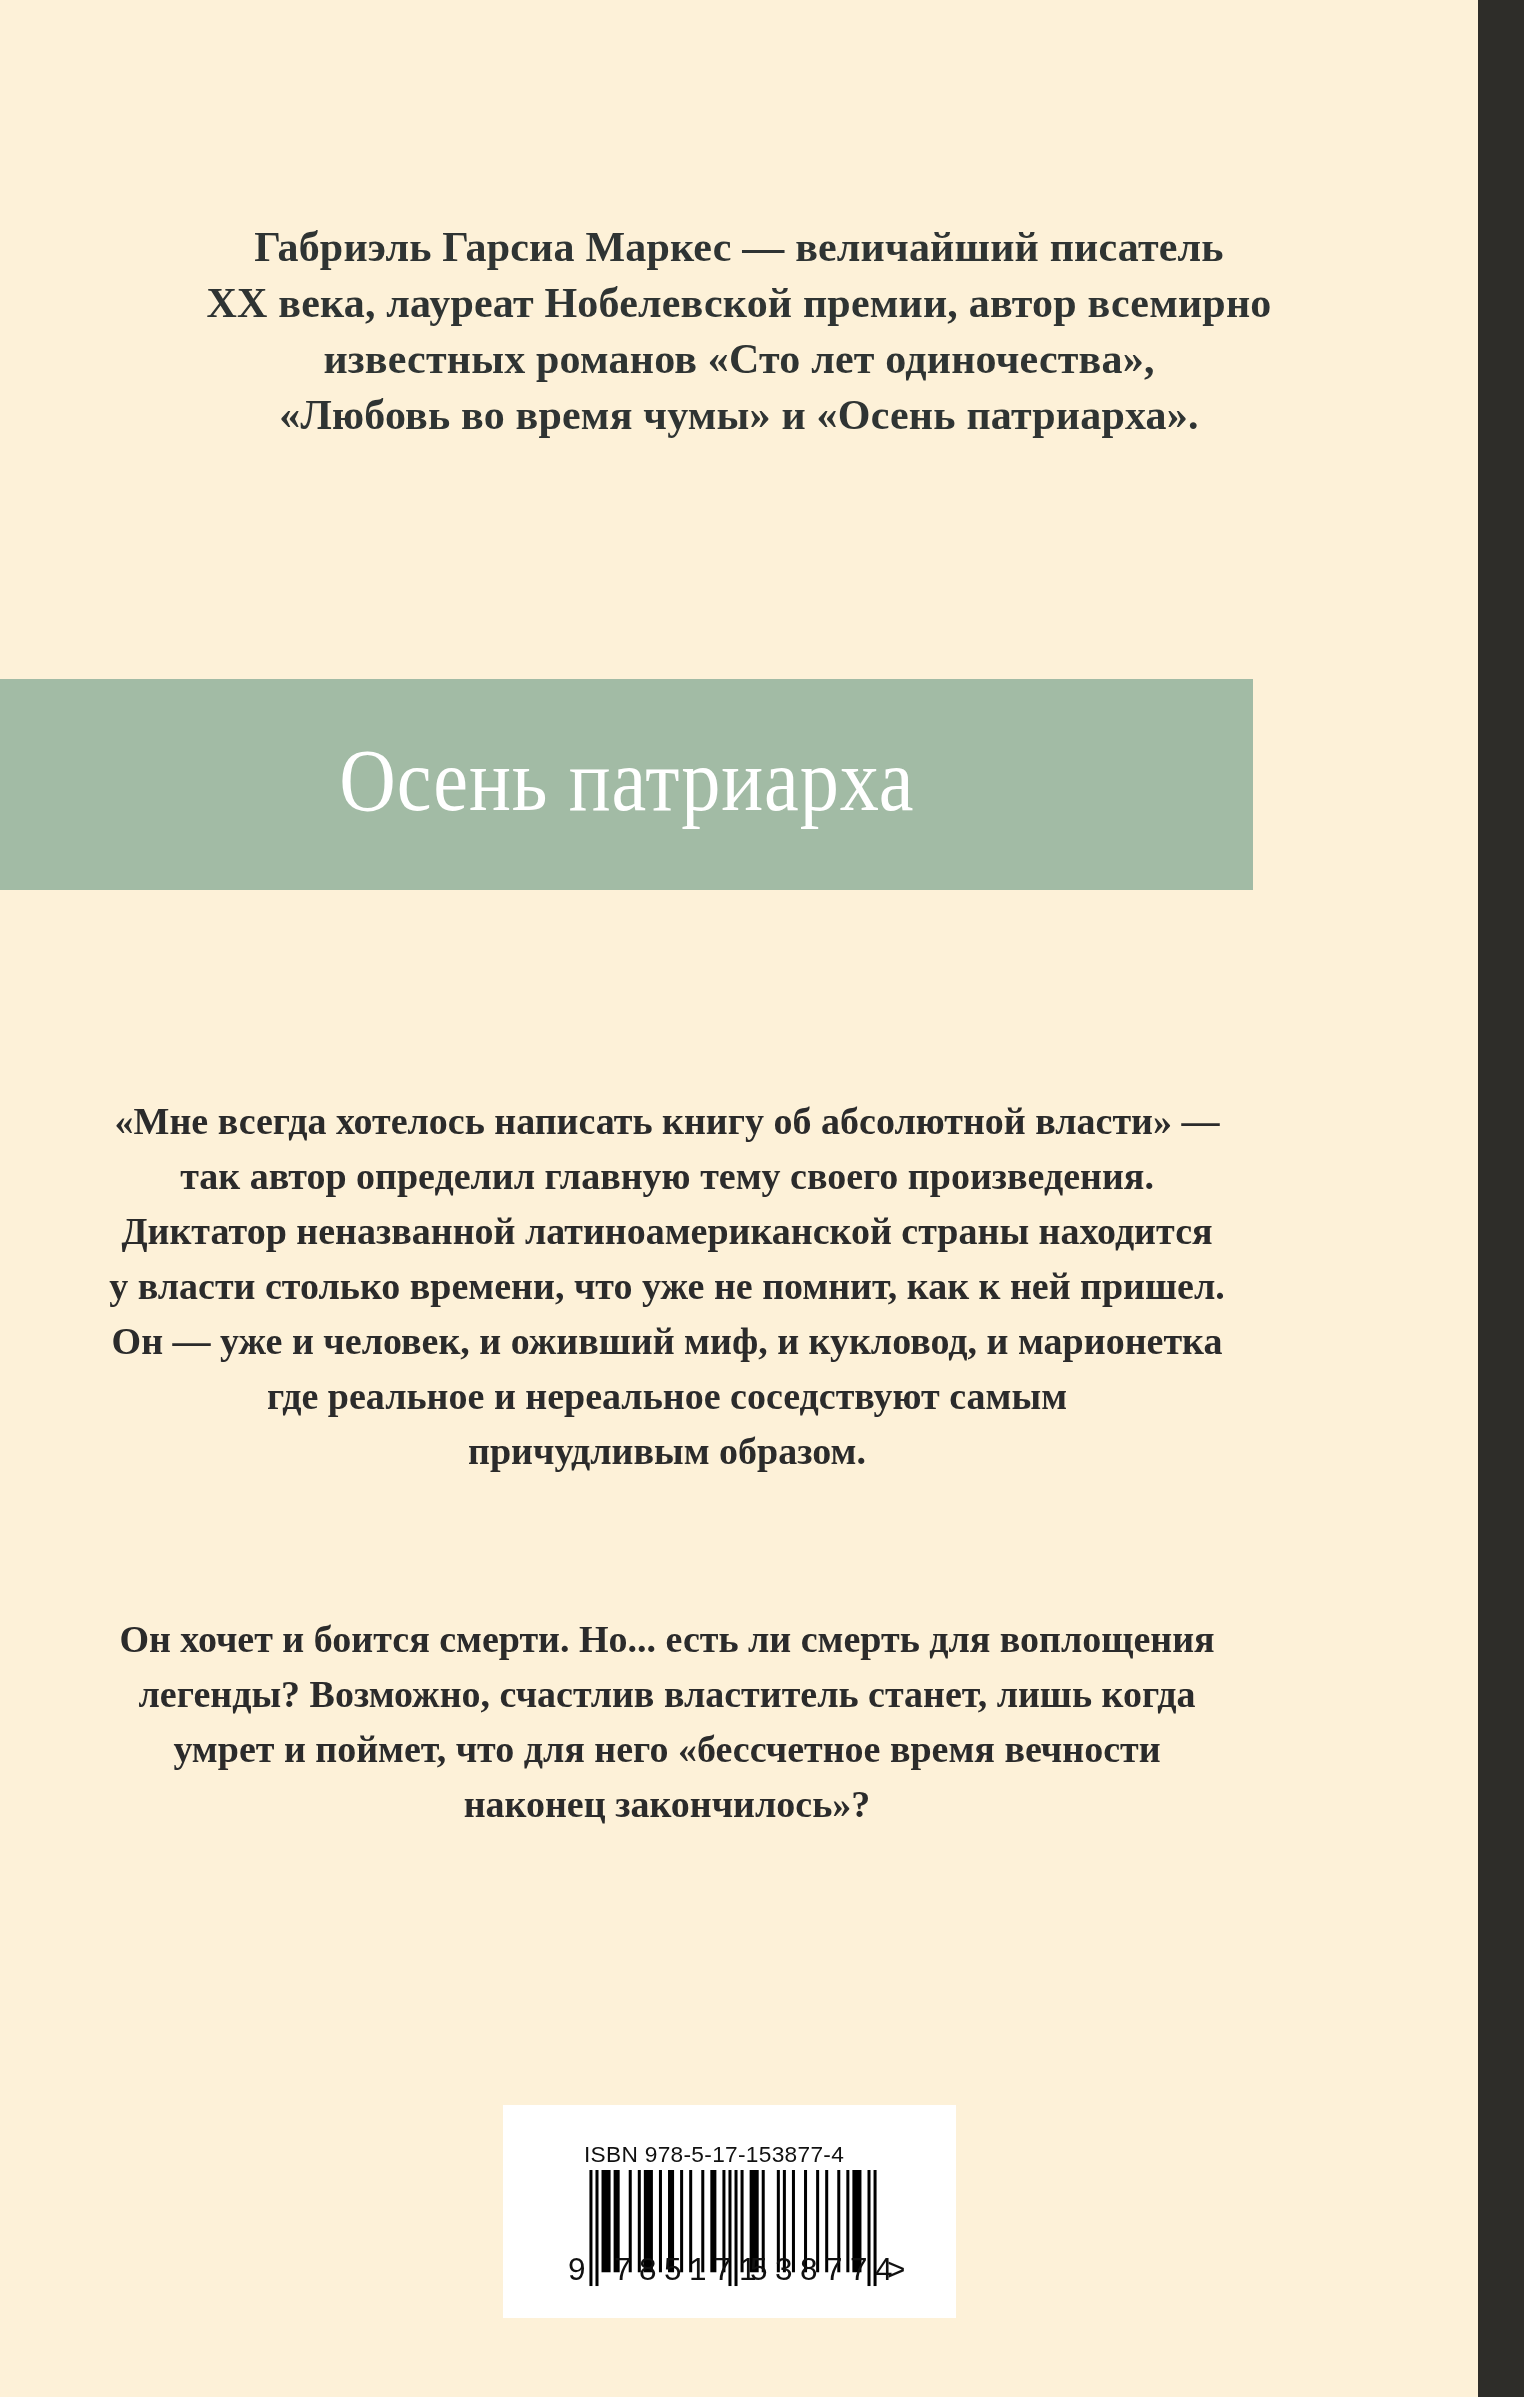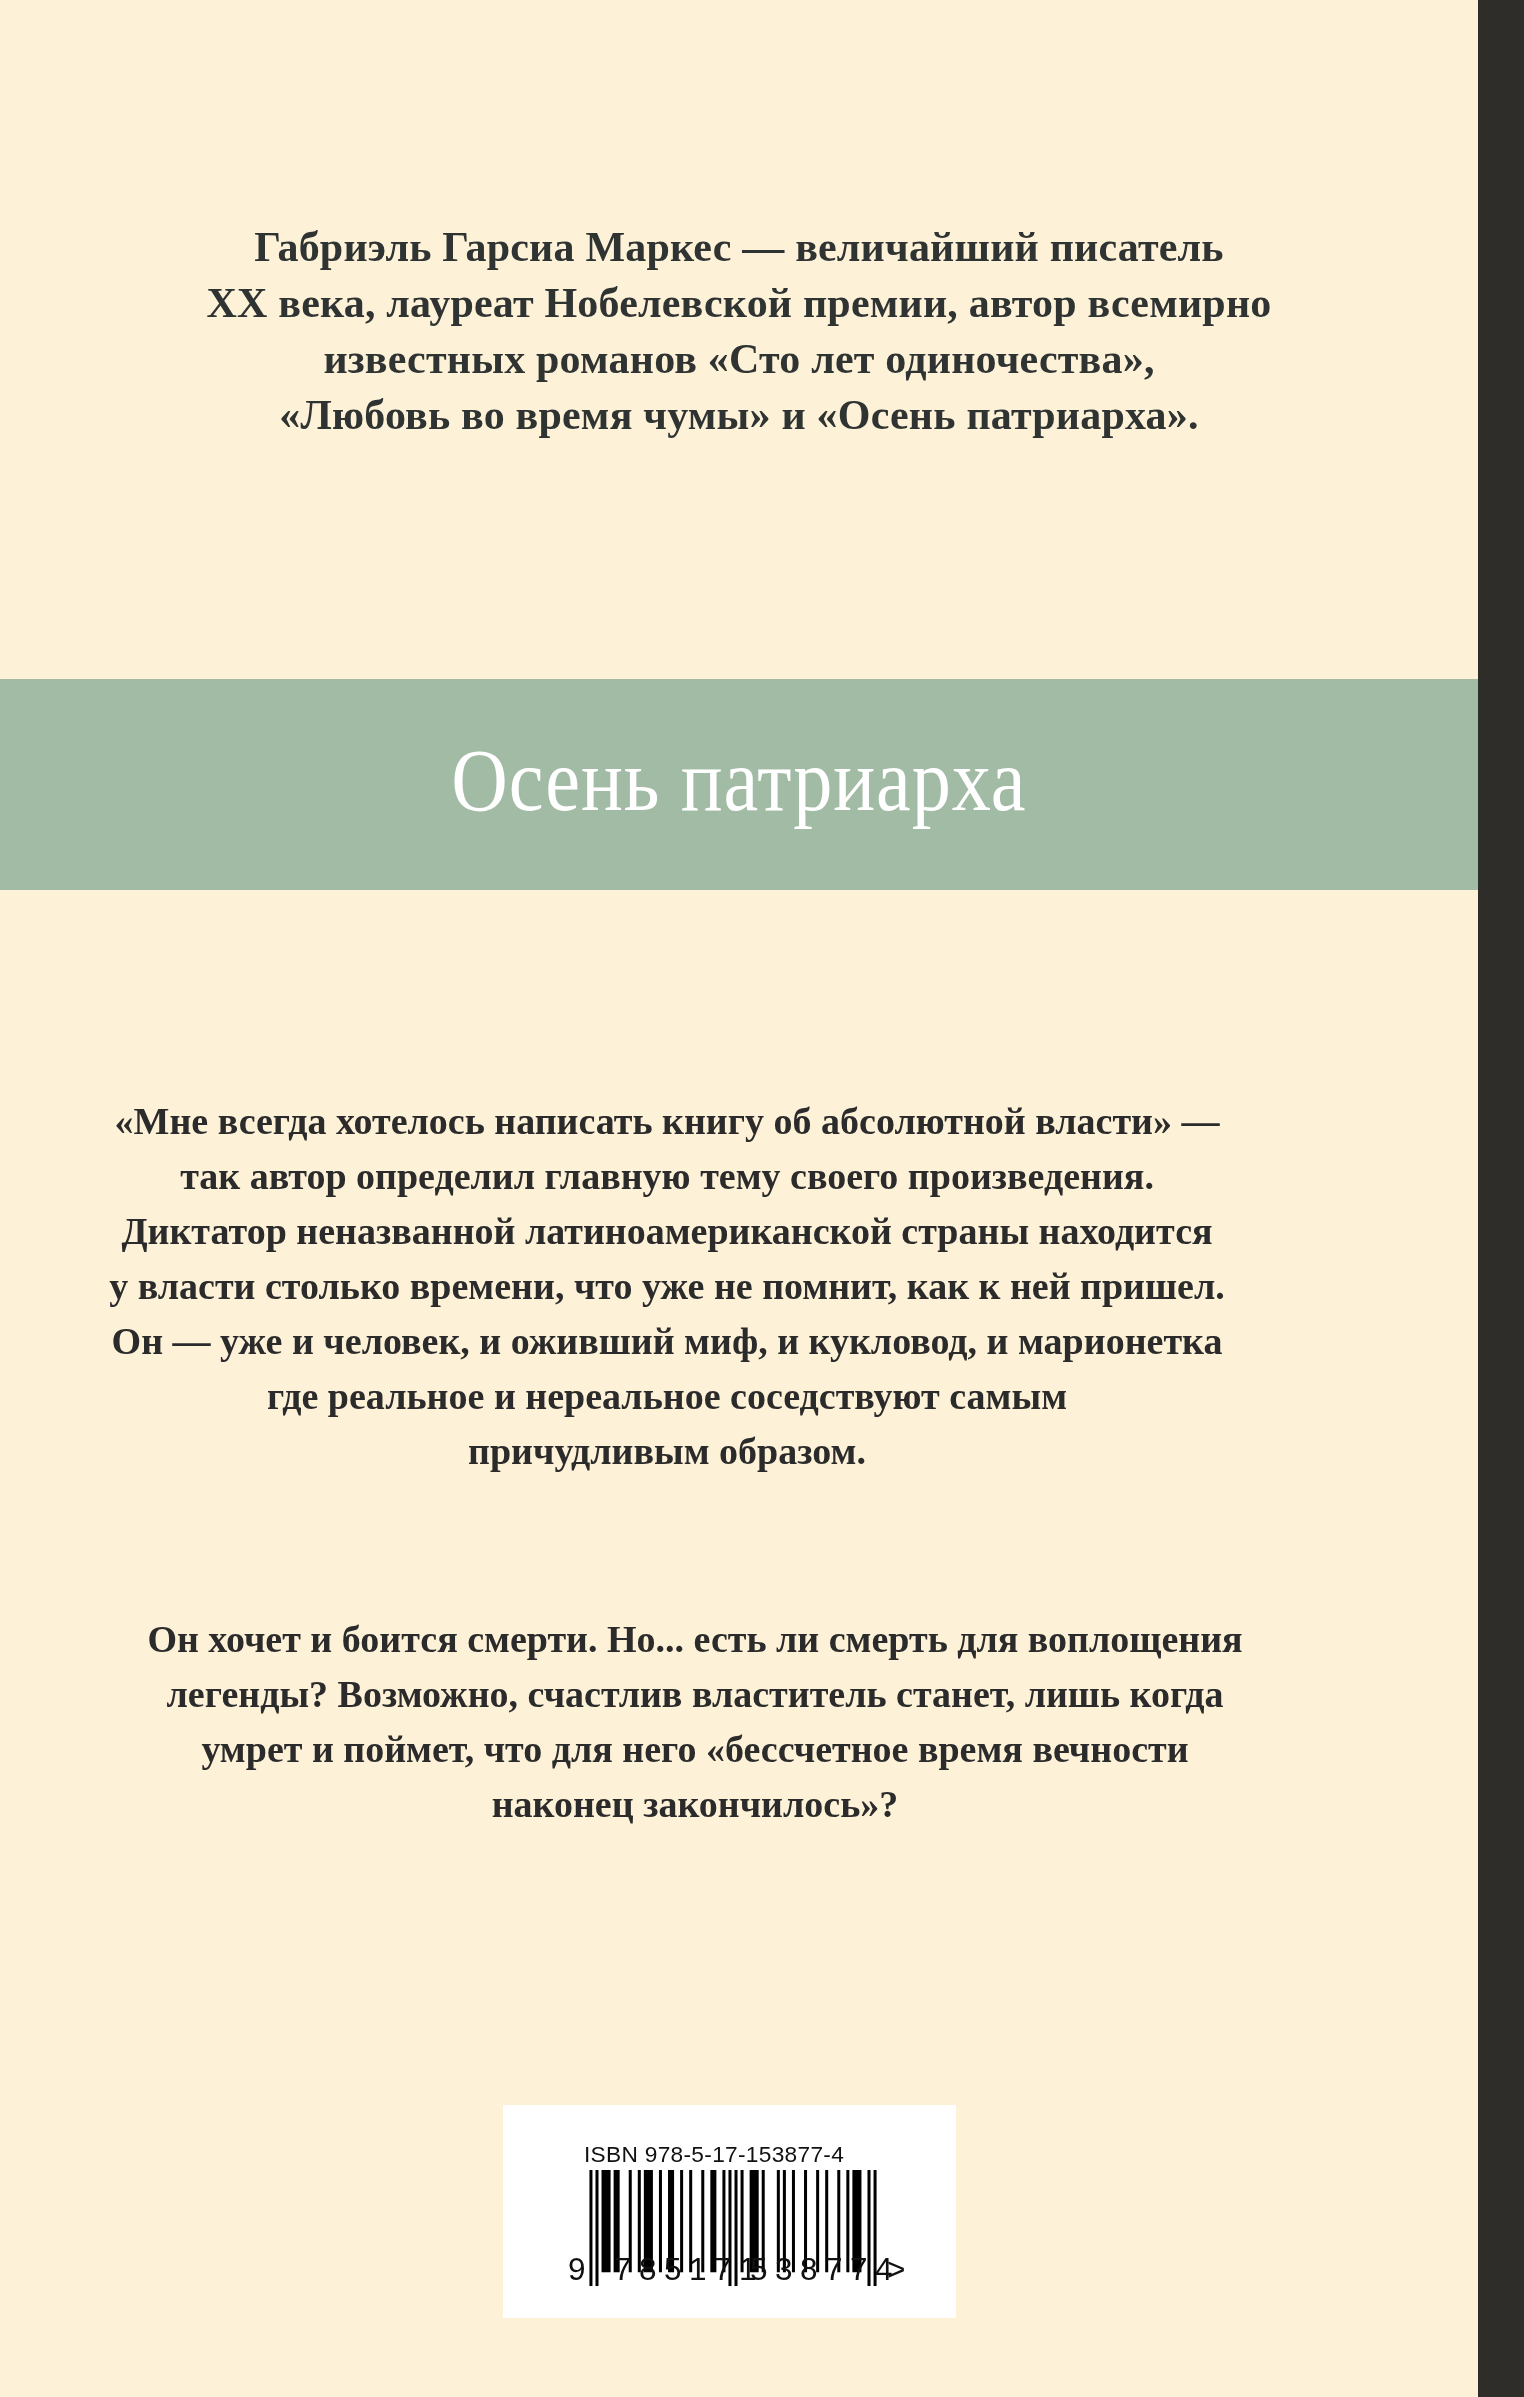--- a/index.html
+++ b/index.html
@@ -25,21 +25,21 @@
     text-align: center;
     color: #2F3433;
     font-weight: bold;
     font-size: 42px;
     line-height: 56px;
     letter-spacing: 0.2px;
   }
   .author-blurb .line { display: block; white-space: nowrap; }
   .title-band {
     position: absolute; left: 0; top: 679px;
-    width: 1478px; height: 211px;
+    width: 1253px; height: 211px;
     background: #A2BBA5;
     display: flex; align-items: center; justify-content: center;
   }
   .title-text {
     color: #FFFFFF;
     font-size: 89px;
     font-weight: normal;
     letter-spacing: 1px;
     line-height: 1;
     margin-top: -7.9px;
@@ -48,21 +48,21 @@
   .description {
     position: absolute; left: 0; width: 1334px;
     text-align: center;
     color: #2B2B2B;
     font-weight: bold;
     font-size: 38px;
     line-height: 55px;
   }
   .description .line { display: block; white-space: nowrap; }
   .desc-p1 { top: 1094px; }
-  .desc-p2 { top: 1612px; padding-left: 28px; }
+  .desc-p2 { top: 1612px; }
   .isbn-box {
     position: absolute; left: 503px; top: 2105px;
     width: 453px; height: 213px;
     background: #FFFFFF;
   }
   .isbn-label {
     position: absolute; left: 81px; top: 36px;
     font-family: "Liberation Sans", "DejaVu Sans", sans-serif;
     font-size: 22.7px; color: #111;
     letter-spacing: 0.3px;

